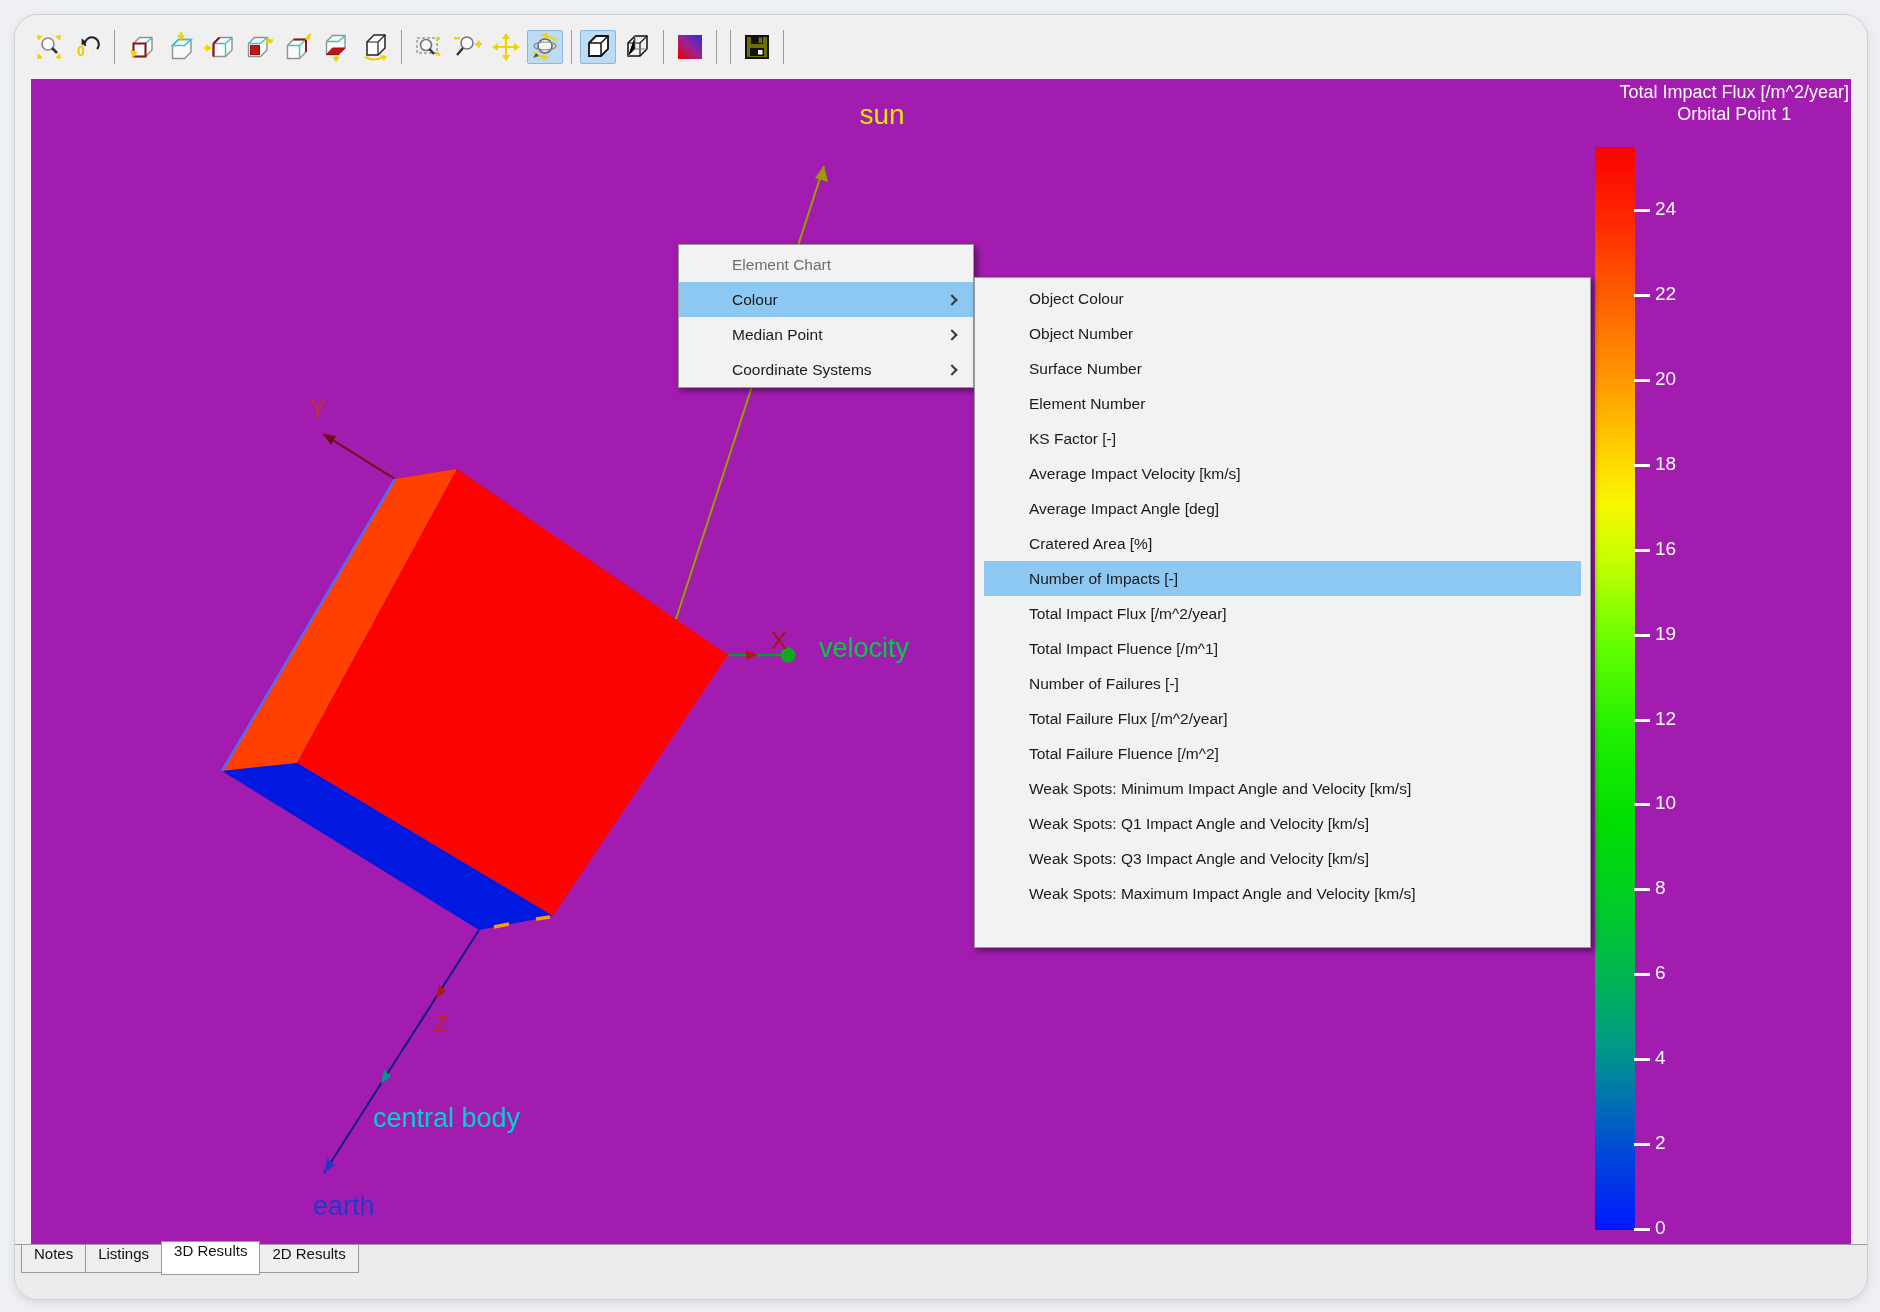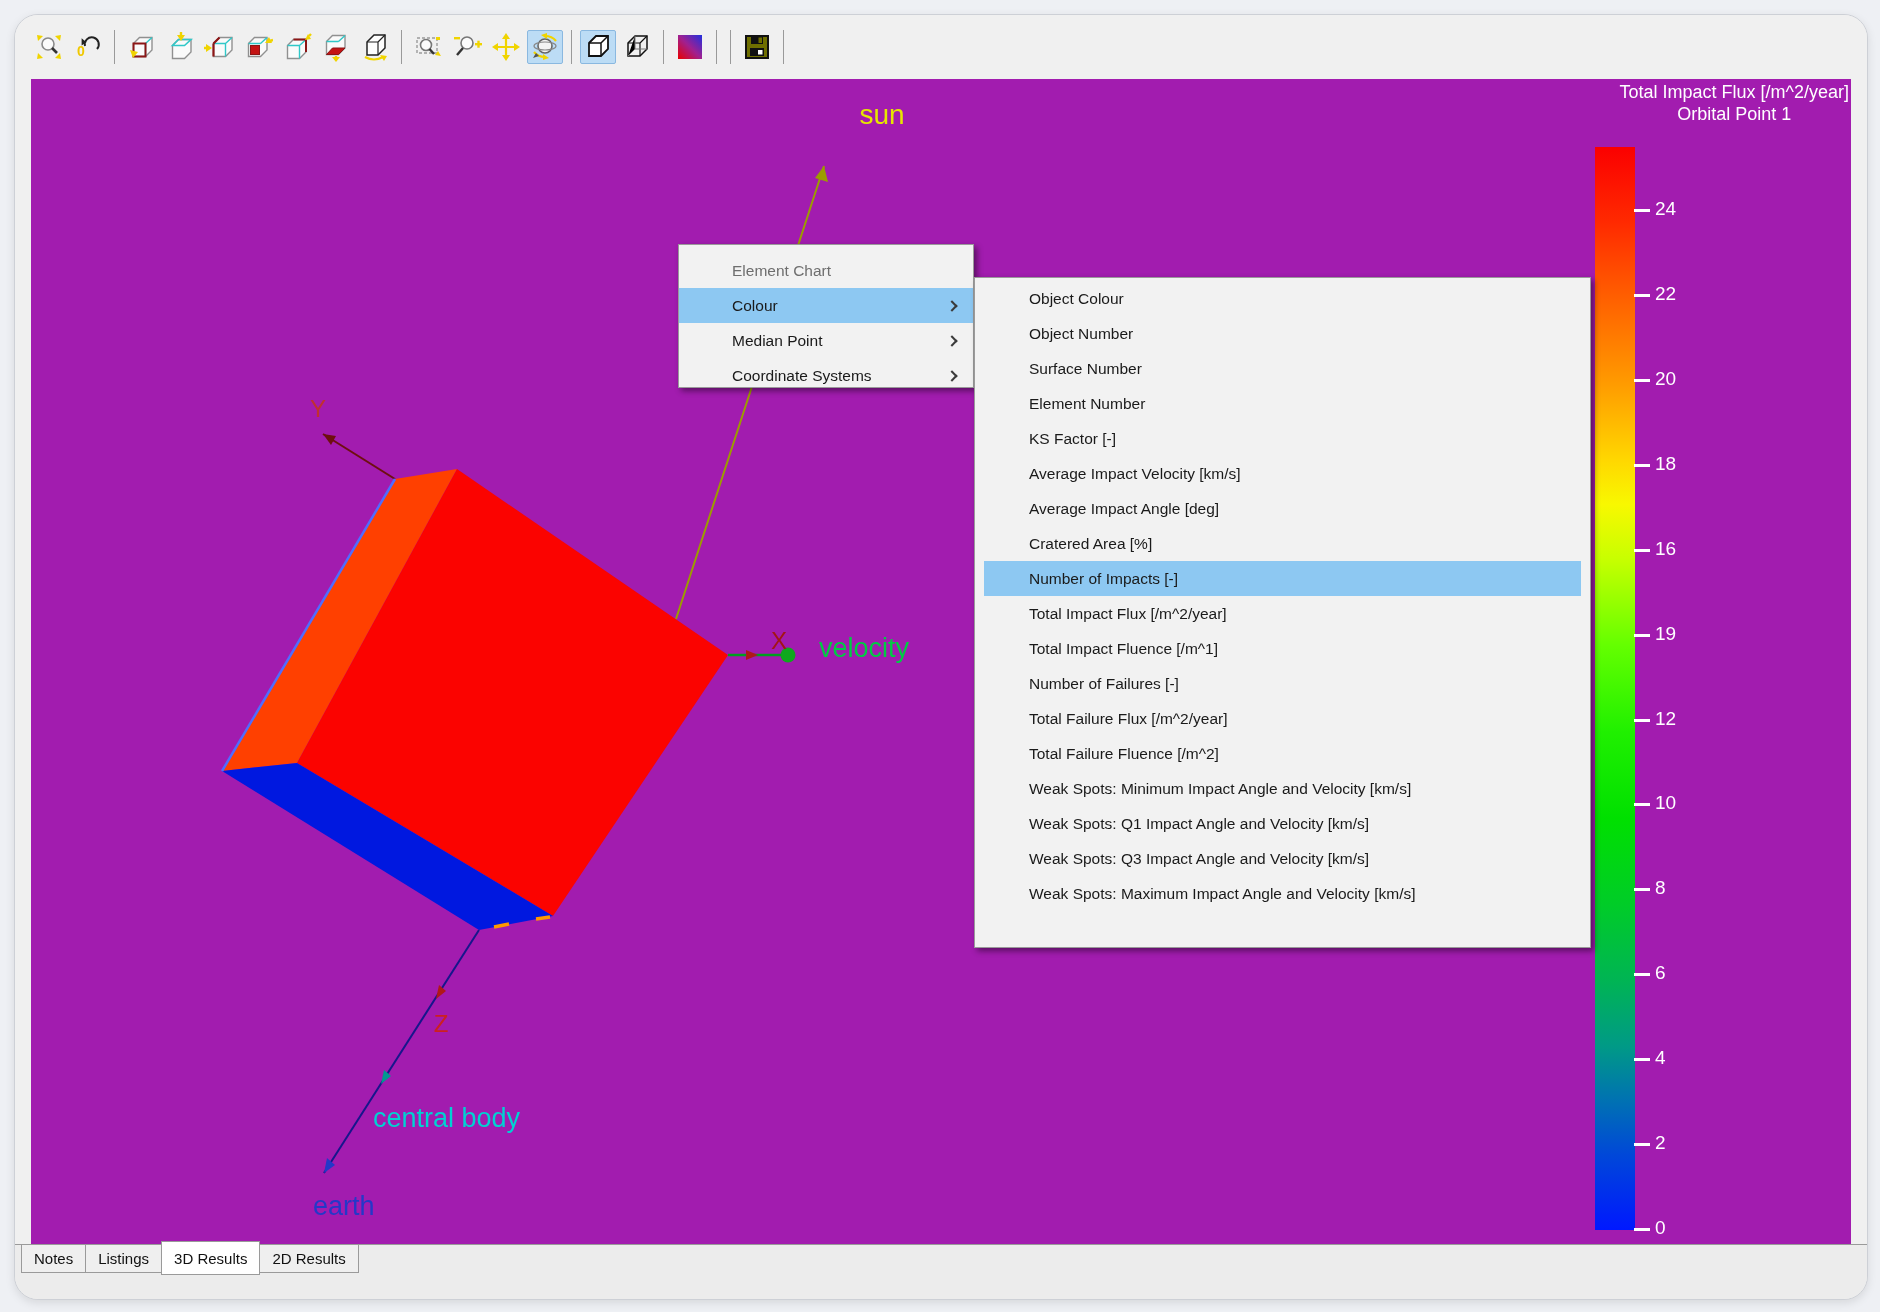--- a/index.html
+++ b/index.html
@@ -19,33 +19,33 @@
   .scene-svg text{font-family:"Liberation Sans",sans-serif;}
   
   .cb-title{position:absolute;top:2px;right:2px;color:#fff;font-size:18px;line-height:22px;text-align:center;white-space:pre;}
   .cb-bar{position:absolute;left:1564px;top:68px;width:40px;height:1083px;}
   .cb-ticks{position:absolute;left:0;top:0;}
   .cb-tick{position:absolute;left:1603px;width:110px;height:0;}
   .cb-dash{position:absolute;left:0;top:-1px;width:16px;height:3px;background:#fff;}
   .cb-num{position:absolute;left:21px;top:-12px;color:#fff;font-size:19px;}
   
   .menu{position:absolute;background:#f2f2f2;border:1px solid #9a9a9a;box-shadow:3px 3px 6px rgba(0,0,0,.45);
-        padding:8px 0;box-sizing:border-box;font-size:15.5px;color:#1a1a1a;z-index:5;}
+        padding:2px 0;box-sizing:border-box;font-size:15.5px;color:#1a1a1a;z-index:5;}
   .main-menu{left:647px;top:165px;width:296px;height:144px;}
   .sub-menu{left:943px;top:198px;width:617px;height:671px;padding:3px 9px;z-index:6;}
   .menu-item{position:relative;height:35px;display:flex;align-items:center;padding-left:53px;box-sizing:border-box;}
   .sub-menu .menu-item{padding-left:45px;}
   .menu-item.highlighted{background:#8dc8f2;}
   .menu-item.disabled{color:#6e6e6e;}
   .mi-arrow{position:absolute;right:17px;top:50%;width:6px;height:6px;border-top:2px solid #3a3a3a;
             border-right:2px solid #3a3a3a;transform:translateY(-50%) rotate(45deg);}
   
   .tabbar{position:absolute;left:0;top:1229px;right:0;height:55px;background:#ececec;border-top:1px solid #9a9a9a;}
   .tabs{display:flex;align-items:flex-start;margin-left:6px;}
-  .tab{height:27px;display:flex;align-items:center;padding:0 12px;background:#efefef;border:1px solid #9a9a9a;
+  .tab{height:27px;display:flex;align-items:flex-start;padding:0 12px;background:#efefef;border:1px solid #9a9a9a;
        border-top:none;font-size:15px;color:#111;margin-right:-1px;}
   .tab.active{background:#fff;height:32px;margin-top:-4px;border-top:1px solid #9a9a9a;position:relative;z-index:2;}
 </style>
 </head>
 <body>
 
 <div class="stage">
   <div class="window">
 
     <div class="toolbar">

